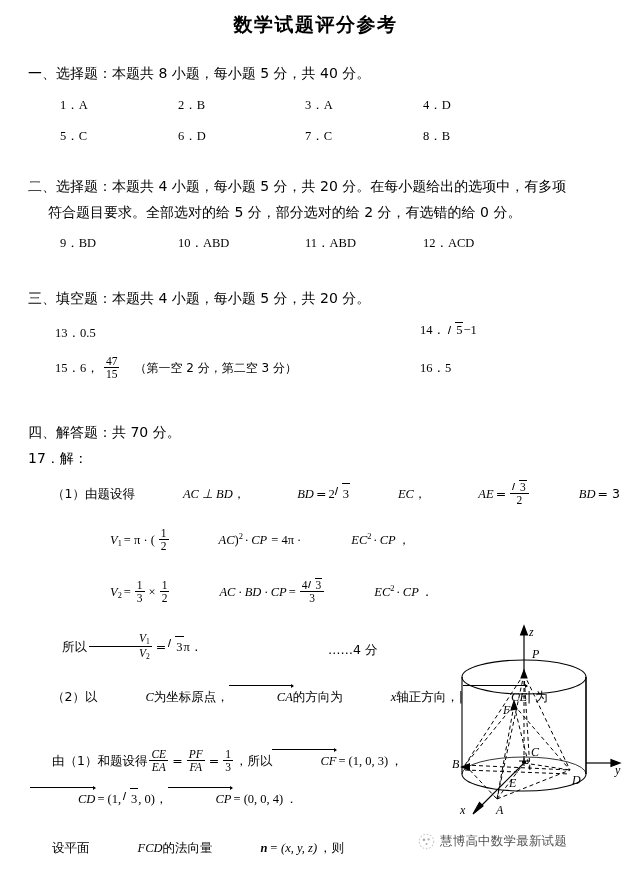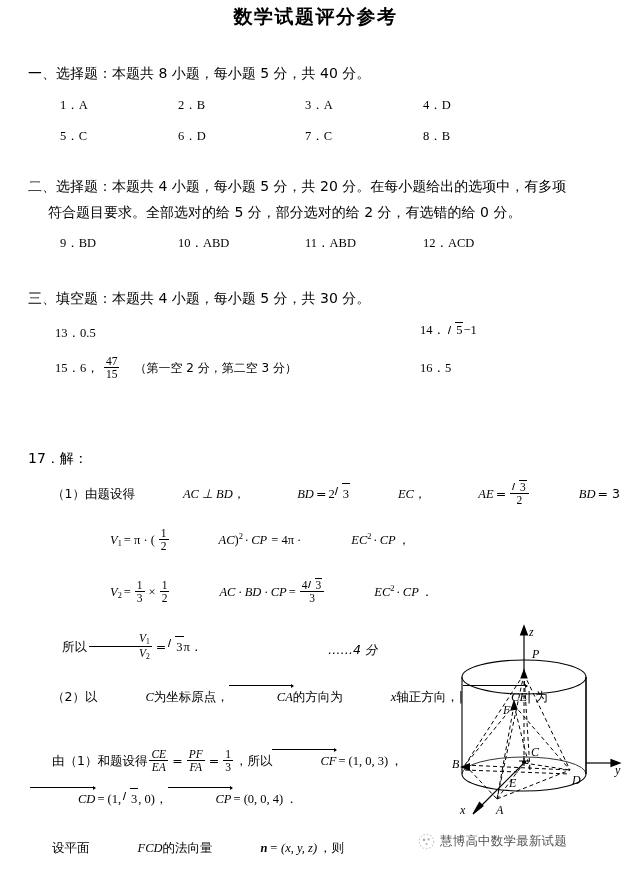--- a/index.html
+++ b/index.html
@@ -21,21 +21,21 @@
     width: 631px;
     height: 869px;
   }
 
   
   .doc-title {
     text-align: center;
     font-size: 19px;
     font-weight: bold;
     letter-spacing: 1.5px;
-    padding-top: 4px;
+    padding-top: 12px;
     font-family: "DejaVu Sans", "Liberation Sans", sans-serif;
   }
 
   
   .sec-head {
     position: absolute;
     font-size: 14px;
     line-height: 20px;
     white-space: nowrap;
     font-family: "DejaVu Sans", "Liberation Sans", sans-serif;
@@ -111,21 +111,21 @@
     content: "";
     position: absolute;
     right: -1px;
     top: 0px;
     border-left: 3px solid #000;
     border-top: 2px solid transparent;
     border-bottom: 2px solid transparent;
   }
   sup.ex { font-size: 0.68em; vertical-align: super; }
   sub.sb { font-size: 0.66em; vertical-align: -0.25em; }
-  .dots { letter-spacing: 0px; font-style: italic; }
+  .dots { letter-spacing: 0px; }
 
   
   .figure {
     position: absolute;
     left: 452px;
     top: 622px;
     width: 175px;
     height: 208px;
   }
   .figure svg { display: block; }
@@ -196,21 +196,21 @@
   <div class="ans-cell" style="left:178px; top:235px;">
     <span>10．</span><span>ABD</span>
   </div>
   <div class="ans-cell" style="left:305px; top:235px;">
     <span>11．</span><span>ABD</span>
   </div>
   <div class="ans-cell" style="left:423px; top:235px;">
     <span>12．</span><span>ACD</span>
   </div>
 
-  <div class="sec-head" style="left:28px; top:288px;">三、填空题：本题共 4 小题，每小题 5 分，共 30 分。</div>
+  <div class="sec-head" style="left:28px; top:288px;">三、填空题：本题共 4 小题，每小题 5 分，共 20 分。</div>
 
   <div class="ans-cell" style="left:55px; top:325px;">
     <span>13．</span><span class="mn">0.5</span>
   </div>
 
   <div class="ans-cell" style="left:420px; top:322px;">
     <span>14．</span>
     <span class="sqrt"><span class="mn">5</span></span><span class="mn">−1</span>
   </div>
 
@@ -220,20 +220,21 @@
       <span class="num mn">47</span>
       <span class="den mn">15</span>
     </span>
     <span style="font-family:'DejaVu Sans','Liberation Sans',sans-serif; font-size:12px; margin-left:10px;">（第一空 2 分，第二空 3 分）</span>
   </div>
 
   <div class="ans-cell" style="left:420px; top:360px;">
     <span>16．</span><span class="mn">5</span>
   </div>
 
+  <div class="sec-head" style="left:28px; top:422px;">四、解答题：共 70 分。</div>
   <div class="sec-head" style="left:28px; top:448px;">17．解：</div>
 
   <div class="body-line" style="left:52px; top:480px;">
     <span>（1）由题设得</span><span class="mi">AC ⊥ BD</span><span>，</span>
     <span><span class="mi">BD</span><span class="op">=</span><span class="mn">2</span><span class="sqrt"><span class="mn">3</span></span><span class="mi">EC</span></span><span>，</span>
     <span><span class="mi">AE</span><span class="op">=</span><span class="frac"><span class="num"><span class="sqrt"><span class="mn">3</span></span></span><span class="den mn">2</span></span><span class="mi">BD</span><span class="op">= 3</span><span class="mi">EC</span></span><span>，</span>
     <span class="mi">AC = 4EC</span><span>．</span><span>于是</span>
   </div>
 
   <div class="mathline" style="left:62px; top:527px;">

